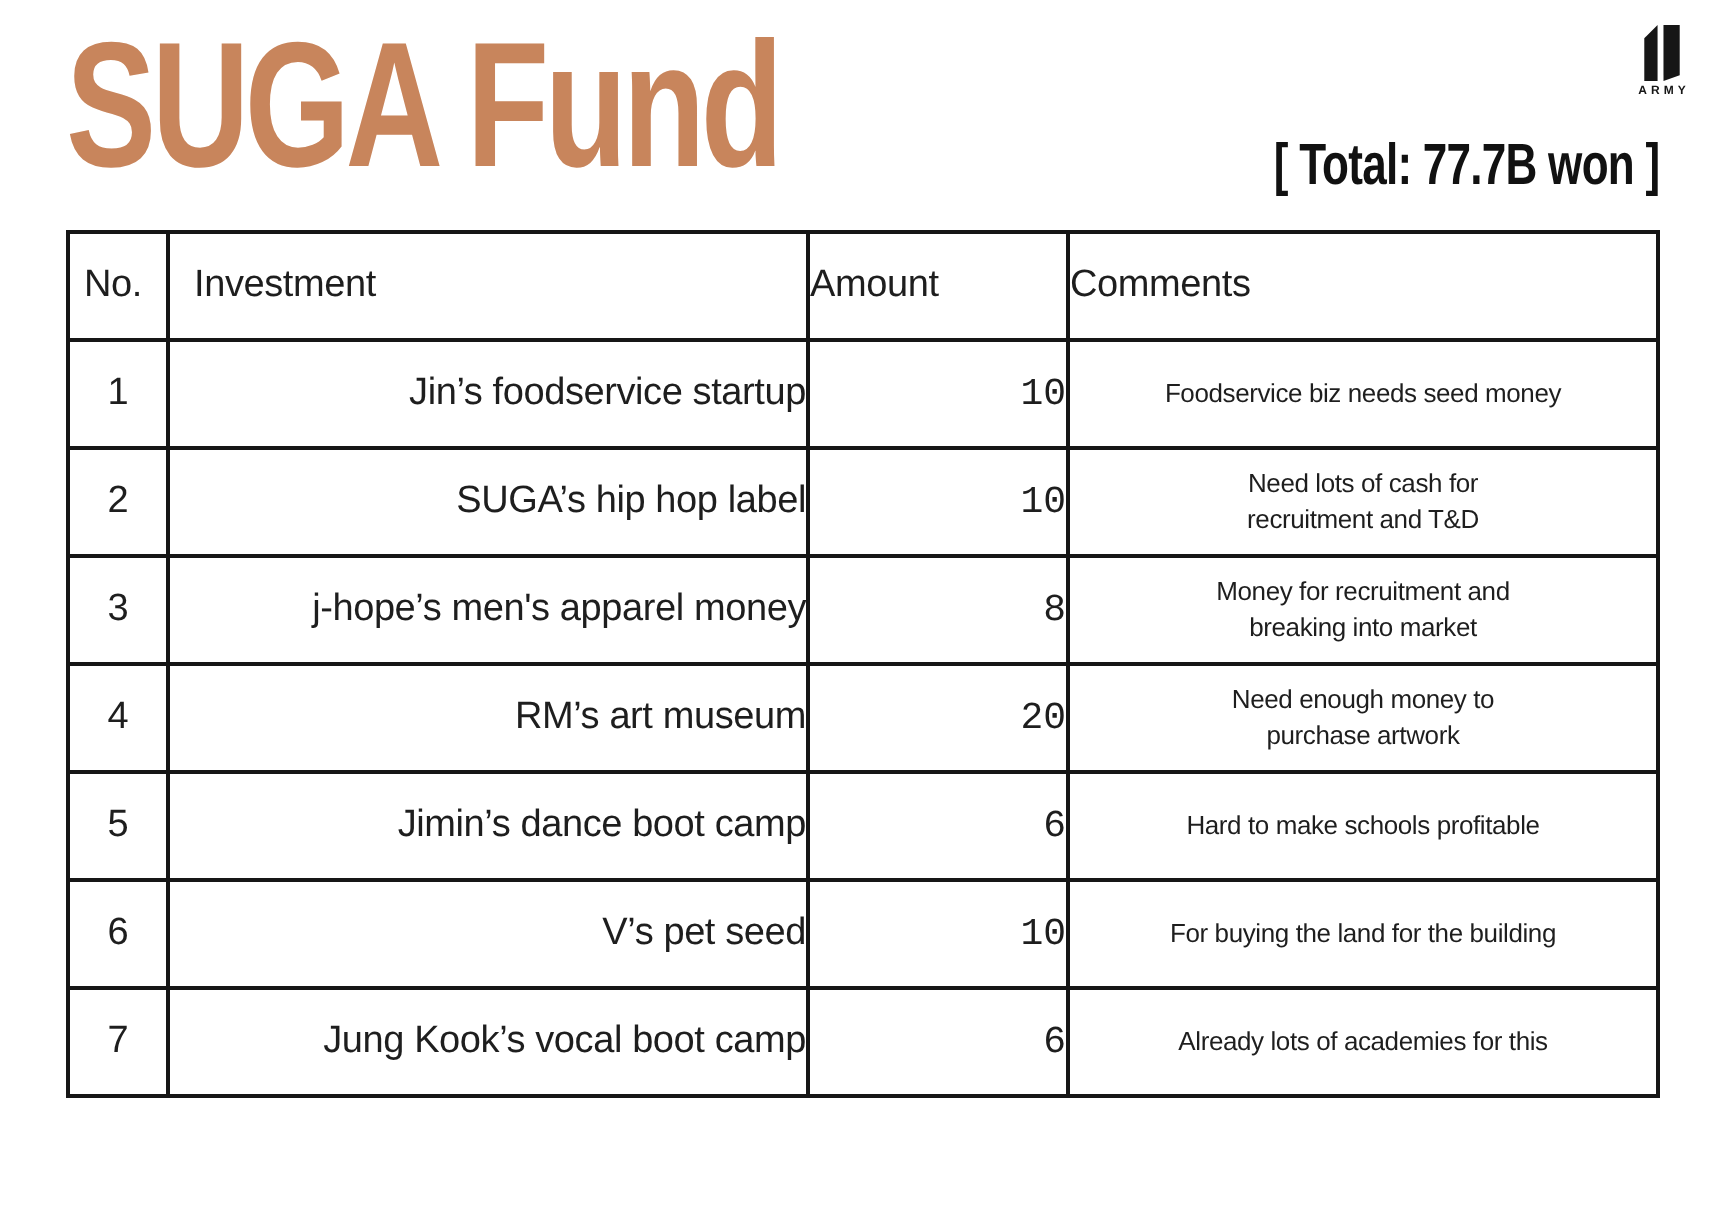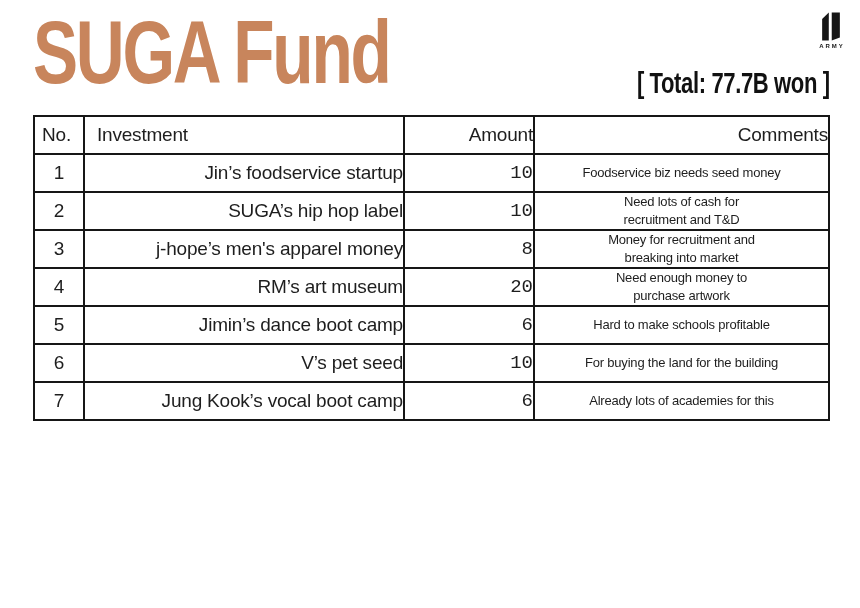--- a/index.html
+++ b/index.html
@@ -45,25 +45,25 @@
 
   
   .fund-table {
     position: absolute; left: 33px; top: 115px;
     width: 795px; border-collapse: collapse; table-layout: fixed;
   }
   .fund-table th, .fund-table td {
     border: 2px solid #161616; color: var(--ink);
     padding: 0; vertical-align: middle;
   }
-  .fund-table tr { height: 38px; margin-top: 40px; }
+  .fund-table tr { height: 54px; margin-top: 40px; }
   .fund-table th { font-weight: 400; font-size: 19px; letter-spacing: -0.2px; }
   .th-no  { text-align: left; padding-left: 7px !important; }
   .th-inv { text-align: left; padding-left: 12px !important; }
-  .th-amt, .th-com { text-align: right; }
+  .th-amt, .th-com { text-align: left; }
   .td-no  { text-align: center; font-size: 19px; }
   .td-inv { text-align: right; padding-left: 13px !important; font-size: 19px; letter-spacing: -0.2px; }
   .td-amt { text-align: right; font-size: 19px; font-family: Liberation Mono, monospace; }
   .td-com {
     text-align: center; font-size: 13px; line-height: 1.38;
     letter-spacing: -0.2px; white-space: pre-line;
   }
 
   
   .footer {

